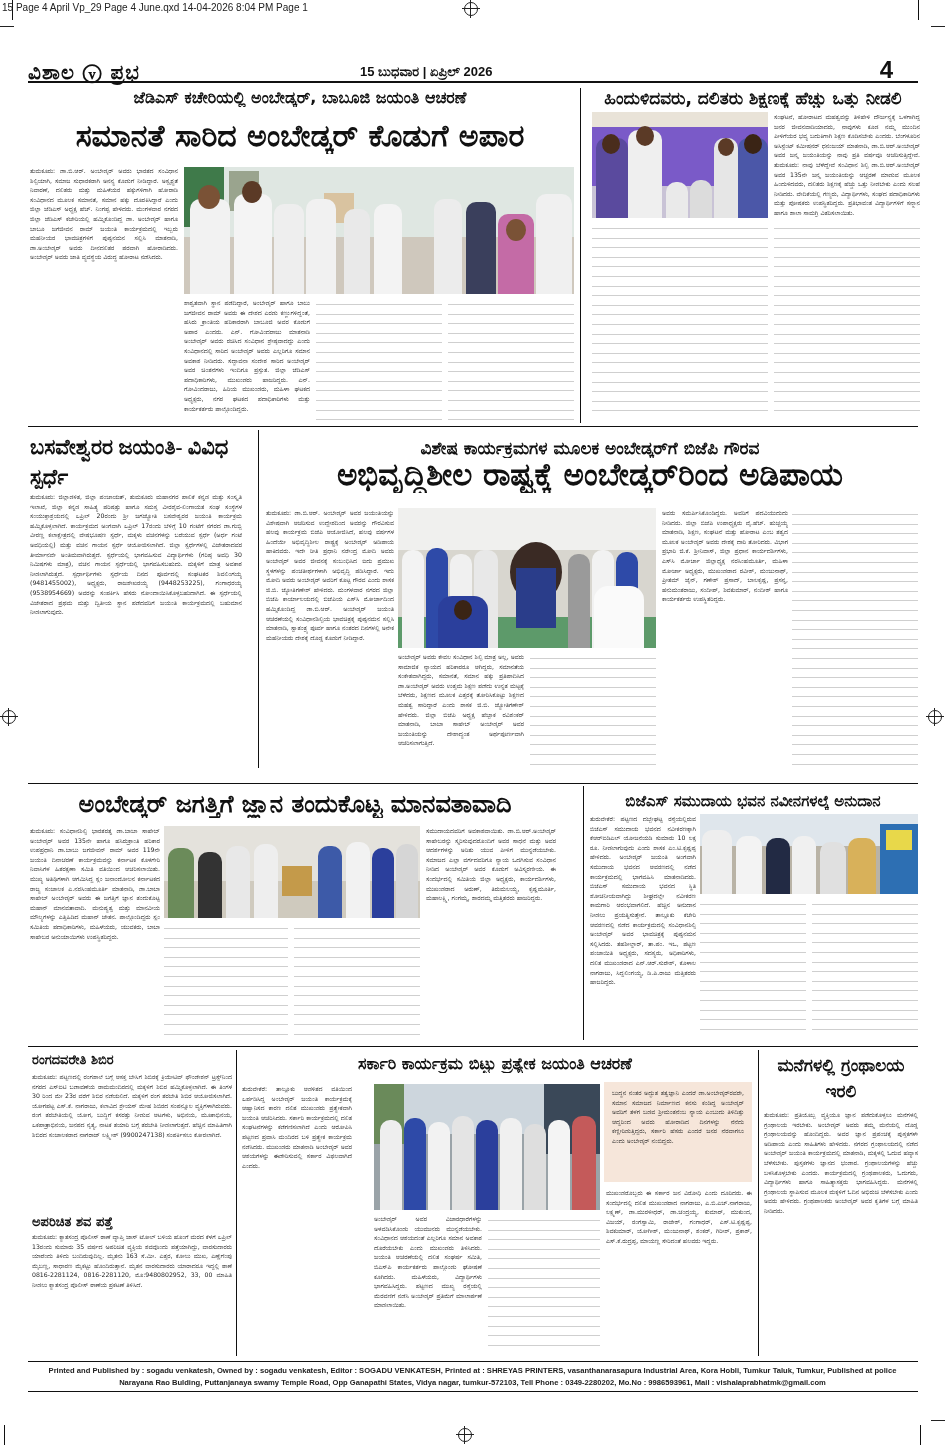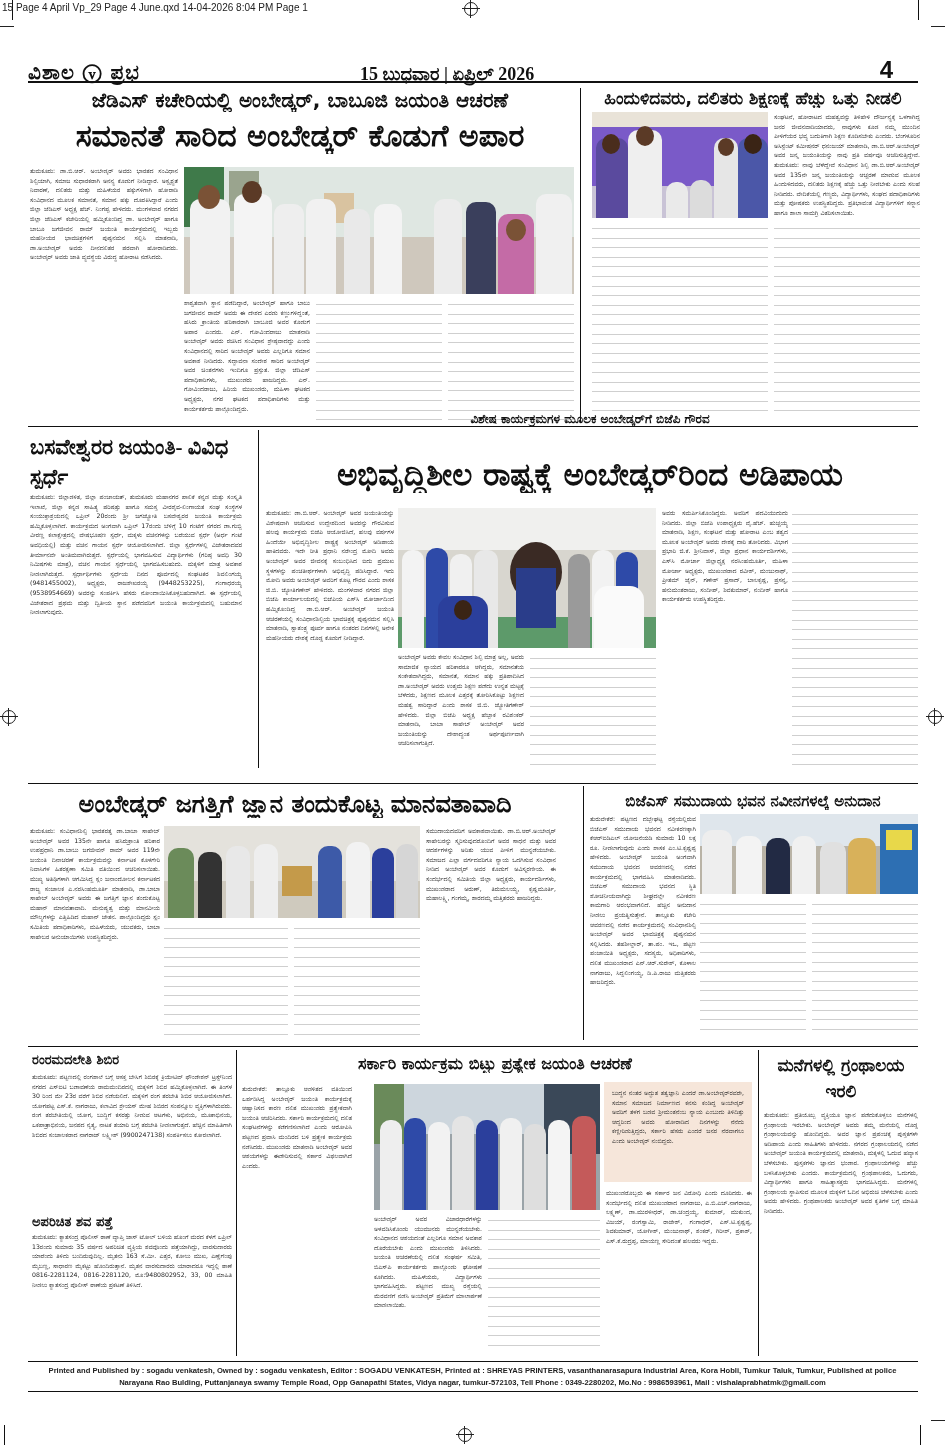--- a/index.html
+++ b/index.html
@@ -4,21 +4,21 @@
 <style>
   html, body { margin:0; padding:0; background:#fff; }
   body { width:945px; height:1445px; position:relative; overflow:hidden; font-family:"DejaVu Sans", sans-serif; color:#111; }
   .abs { position:absolute; }
   .slug { left:2px; top:2px; font-size:10px; color:#222; font-family:Liberation Sans, sans-serif; }
   .crop-h { height:1px; background:#222; width:14px; }
   .reg { width:12px; height:12px; border:1px solid #222; border-radius:50%; }
   .reg:before { content:""; position:absolute; left:5px; top:-3px; width:1px; height:18px; background:#222; }
   .reg:after { content:""; position:absolute; left:-3px; top:5px; width:18px; height:1px; background:#222; }
   .masthead-logo { font-weight:bold; font-size:20px; left:28px; top:60px; font-family:"DejaVu Sans", sans-serif; letter-spacing:1px; }
-  .masthead-date { font-size:18px; left:360px; top:64px; font-family:Liberation Serif, serif; font-weight:bold; }
+  .masthead-date { font-size:13px; left:360px; top:64px; font-family:Liberation Sans, sans-serif; font-weight:bold; }
   .page-num { font-size:24px; font-weight:bold; right:52px; top:56px; font-family:"Liberation Sans", sans-serif; }
   .rule { background:#111; height:2px; }
   .vrule { background:#111; width:1px; }
   .kicker { font-weight:bold; text-align:center; white-space:nowrap; overflow:hidden; }
   .hl { font-weight:900; text-align:center; white-space:nowrap; overflow:hidden; }
   .body { font-size:6.2px; line-height:9.6px; color:#222; text-align:justify; overflow:hidden; font-family:"DejaVu Sans", sans-serif; }
   .photo { overflow:hidden; }
   .photo .ph-bg { position:absolute; inset:0; }
   .photo .person { position:absolute; bottom:0; border-radius:10px 10px 0 0; }
   .photo .head { position:absolute; border-radius:50%; }
@@ -41,21 +41,21 @@
 <div class="abs vrule" style="left:4px;top:1425px;height:20px;"></div>
 <div class="abs vrule" style="left:920px;top:1425px;height:20px;"></div>
 <div class="abs crop-h" style="right:0;top:1420px;"></div>
 
 <div class="abs masthead-logo">ವಿಶಾಲ ⓥ ಪ್ರಭ</div>
 <div class="abs masthead-date">15 ಬುಧವಾರ | ಏಪ್ರಿಲ್ 2026</div>
 <div class="abs page-num">4</div>
 <div class="abs rule" style="left:28px;top:81px;width:890px;"></div>
 
 <section>
-  <div class="abs kicker" style="left:30px;top:88px;width:540px;font-size:20px;">ಜೆಡಿಎಸ್ ಕಚೇರಿಯಲ್ಲಿ ಅಂಬೇಡ್ಕರ್, ಬಾಬೂಜಿ ಜಯಂತಿ ಆಚರಣೆ</div>
+  <div class="abs kicker" style="left:30px;top:88px;width:540px;font-size:16px;">ಜೆಡಿಎಸ್ ಕಚೇರಿಯಲ್ಲಿ ಅಂಬೇಡ್ಕರ್, ಬಾಬೂಜಿ ಜಯಂತಿ ಆಚರಣೆ</div>
   <div class="abs hl" style="left:30px;top:118px;width:540px;font-size:30px;">ಸಮಾನತೆ ಸಾರಿದ ಅಂಬೇಡ್ಕರ್ ಕೊಡುಗೆ ಅಪಾರ</div>
   <div class="abs body" style="left:30px;top:166px;width:148px;height:255px;">ತುಮಕೂರು: ಡಾ.ಬಿ.ಆರ್. ಅಂಬೇಡ್ಕರ್ ಅವರು ಭಾರತದ ಸಂವಿಧಾನ ಶಿಲ್ಪಿಯಾಗಿ, ಸಮಾಜ ಸುಧಾರಕರಾಗಿ ಅನನ್ಯ ಕೊಡುಗೆ ನೀಡಿದ್ದಾರೆ. ಅಸ್ಪೃಶ್ಯತೆ ನಿವಾರಣೆ, ದಲಿತರು ಮತ್ತು ಮಹಿಳೆಯರ ಹಕ್ಕುಗಳಿಗಾಗಿ ಹೋರಾಡಿ ಸಂವಿಧಾನದ ಮೂಲಕ ಸಮಾನತೆ, ಸಮಾನ ಹಕ್ಕು ದೊರಕಿಸಿದ್ದಾರೆ ಎಂದು ಜಿಲ್ಲಾ ಜೆಡಿಎಸ್ ಅಧ್ಯಕ್ಷ ಹೆಚ್. ನಿಂಗಪ್ಪ ಹೇಳಿದರು. ಮಂಗಳವಾರ ನಗರದ ಜಿಲ್ಲಾ ಜೆಡಿಎಸ್ ಕಚೇರಿಯಲ್ಲಿ ಹಮ್ಮಿಕೊಂಡಿದ್ದ ಡಾ. ಅಂಬೇಡ್ಕರ್ ಹಾಗೂ ಬಾಬೂ ಜಗಜೀವನ ರಾಮ್ ಜಯಂತಿ ಕಾರ್ಯಕ್ರಮದಲ್ಲಿ ಇಬ್ಬರು ಮಹನೀಯರ ಭಾವಚಿತ್ರಗಳಿಗೆ ಪುಷ್ಪನಮನ ಸಲ್ಲಿಸಿ ಮಾತನಾಡಿ, ಡಾ.ಅಂಬೇಡ್ಕರ್ ಅವರು ದೀನದಲಿತರ ಪರವಾಗಿ ಹೋರಾಡಿದರು. ಅಂಬೇಡ್ಕರ್ ಅವರು ಜಾತಿ ವ್ಯವಸ್ಥೆಯ ವಿರುದ್ಧ ಹೋರಾಟ ನಡೆಸಿದರು.</div>
   <div class="abs photo" style="left:184px;top:167px;width:390px;height:127px;">
     <div class="ph-bg" style="background:linear-gradient(#dfe7e2 0 55%, #cfc8bd 55%);"></div>
     <div class="abs" style="left:0;top:0;width:40px;height:60px;background:#3f7a4a;"></div>
     <div class="abs" style="left:45px;top:4px;width:30px;height:40px;background:#9aa48e;"></div>
     <div class="abs" style="left:140px;top:26px;width:30px;height:30px;background:#d9c3a0;"></div>
     <div class="person" style="left:6px;width:40px;height:95px;background:#f2f2f2;"></div>
     <div class="head" style="left:14px;top:18px;width:22px;height:24px;background:#7a5236;"></div>
     <div class="person" style="left:50px;width:38px;height:100px;background:#f4f4f4;"></div>
@@ -101,21 +101,21 @@
 <div class="abs rule" style="left:28px;top:426px;width:890px;height:1px;"></div>
 
 <section>
   <div class="abs" style="left:30px;top:432px;width:210px;font-size:21px;font-weight:900;line-height:30px;font-family:Liberation Serif, serif;">ಬಸವೇಶ್ವರರ ಜಯಂತಿ- ವಿವಿಧ ಸ್ಪರ್ಧೆ</div>
   <div class="abs body" style="left:30px;top:492px;width:212px;height:275px;">ತುಮಕೂರು: ಜಿಲ್ಲಾಡಳಿತ, ಜಿಲ್ಲಾ ಪಂಚಾಯತ್, ತುಮಕೂರು ಮಹಾನಗರ ಪಾಲಿಕೆ ಕನ್ನಡ ಮತ್ತು ಸಂಸ್ಕೃತಿ ಇಲಾಖೆ, ಜಿಲ್ಲಾ ಕನ್ನಡ ಸಾಹಿತ್ಯ ಪರಿಷತ್ತು ಹಾಗೂ ಸಮಸ್ತ ವೀರಶೈವ-ಲಿಂಗಾಯತ ಸಂಘ ಸಂಸ್ಥೆಗಳ ಸಂಯುಕ್ತಾಶ್ರಯದಲ್ಲಿ ಏಪ್ರಿಲ್ 20ರಂದು ಶ್ರೀ ಜಗಜ್ಯೋತಿ ಬಸವೇಶ್ವರರ ಜಯಂತಿ ಕಾರ್ಯಕ್ರಮ ಹಮ್ಮಿಕೊಳ್ಳಲಾಗಿದೆ. ಕಾರ್ಯಕ್ರಮದ ಅಂಗವಾಗಿ ಏಪ್ರಿಲ್ 17ರಂದು ಬೆಳಿಗ್ಗೆ 10 ಗಂಟೆಗೆ ನಗರದ ಡಾ.ಗುಬ್ಬಿ ವೀರಣ್ಣ ಕಲಾಕ್ಷೇತ್ರದಲ್ಲಿ ವೇಷಭೂಷಣ ಸ್ಪರ್ಧೆ, ಮಕ್ಕಳು ವಚನಗಳನ್ನು ಬರೆಯುವ ಸ್ಪರ್ಧೆ (ಅರ್ಧ ಗಂಟೆ ಅವಧಿಯಲ್ಲಿ) ಮತ್ತು ವಚನ ಗಾಯನ ಸ್ಪರ್ಧೆ ಆಯೋಜಿಸಲಾಗಿದೆ. ಜಿಲ್ಲಾ ಸ್ಪರ್ಧೆಗಳಲ್ಲಿ ವಿಜೇತರಾದವರ ತೀರ್ಮಾನವೇ ಅಂತಿಮವಾಗಿರುತ್ತದೆ. ಸ್ಪರ್ಧೆಯಲ್ಲಿ ಭಾಗವಹಿಸುವ ವಿದ್ಯಾರ್ಥಿಗಳು (ಗರಿಷ್ಠ ಅವಧಿ 30 ನಿಮಿಷಗಳು ಮಾತ್ರ), ವಚನ ಗಾಯನ ಸ್ಪರ್ಧೆಯಲ್ಲಿ ಭಾಗವಹಿಸಬಹುದು. ಮಕ್ಕಳಿಗೆ ಮಾತ್ರ ಅವಕಾಶ ನೀಡಲಾಗಿರುತ್ತದೆ. ಸ್ಪರ್ಧಾರ್ಥಿಗಳು ಸ್ಪರ್ಧೆಯ ದಿನದ ಪೂರ್ವದಲ್ಲಿ ಸಂಘಟಕರ ಶಿವಲಿಂಗಯ್ಯ (9481455002), ಅಧ್ಯಕ್ಷರು, ರಾಜಶೇಖರಯ್ಯ (9448253225), ಗಂಗಾಧರಯ್ಯ (9538954669) ಅವರನ್ನು ಸಂಪರ್ಕಿಸಿ ಹೆಸರು ನೋಂದಾಯಿಸಿಕೊಳ್ಳಬಹುದಾಗಿದೆ. ಈ ಸ್ಪರ್ಧೆಯಲ್ಲಿ ವಿಜೇತರಾದ ಪ್ರಥಮ ಮತ್ತು ದ್ವಿತೀಯ ಸ್ಥಾನ ಪಡೆದವರಿಗೆ ಜಯಂತಿ ಕಾರ್ಯಕ್ರಮದಲ್ಲಿ ಬಹುಮಾನ ನೀಡಲಾಗುವುದು.</div>
 </section>
 
 <div class="abs vrule" style="left:258px;top:430px;height:338px;"></div>
 
 <section>
-  <div class="abs kicker" style="left:265px;top:412px;width:650px;font-size:12px;">ವಿಶೇಷ ಕಾರ್ಯಕ್ರಮಗಳ ಮೂಲಕ ಅಂಬೇಡ್ಕರ್‌ಗೆ ಬಿಜೆಪಿ ಗೌರವ</div>
+  <div class="abs kicker" style="left:265px;top:438px;width:650px;font-size:17px;">ವಿಶೇಷ ಕಾರ್ಯಕ್ರಮಗಳ ಮೂಲಕ ಅಂಬೇಡ್ಕರ್‌ಗೆ ಬಿಜೆಪಿ ಗೌರವ</div>
   <div class="abs hl" style="left:265px;top:456px;width:650px;font-size:31px;">ಅಭಿವೃದ್ಧಿಶೀಲ ರಾಷ್ಟ್ರಕ್ಕೆ ಅಂಬೇಡ್ಕರ್‌ರಿಂದ ಅಡಿಪಾಯ</div>
   <div class="abs body" style="left:266px;top:508px;width:128px;height:258px;">ತುಮಕೂರು: ಡಾ.ಬಿ.ಆರ್. ಅಂಬೇಡ್ಕರ್ ಅವರ ಜಯಂತಿಯನ್ನು ವಿಶೇಷವಾಗಿ ಆಚರಿಸುವ ಉದ್ದೇಶದಿಂದ ಅವರನ್ನು ಗೌರವಿಸುವ ಹಲವು ಕಾರ್ಯಕ್ರಮ ಬಿಜೆಪಿ ಆಯೋಜಿಸಿದೆ, ಹಲವು ವರ್ಷಗಳ ಹಿಂದೆಯೇ ಅಭಿವೃದ್ಧಿಶೀಲ ರಾಷ್ಟ್ರಕ್ಕೆ ಅಂಬೇಡ್ಕರ್ ಅಡಿಪಾಯ ಹಾಕಿದವರು. ಇದೇ ರೀತಿ ಪ್ರಧಾನಿ ನರೇಂದ್ರ ಮೋದಿ ಅವರು ಅಂಬೇಡ್ಕರ್ ಅವರ ಜೀವನಕ್ಕೆ ಸಂಬಂಧಿಸಿದ ಐದು ಪ್ರಮುಖ ಸ್ಥಳಗಳನ್ನು ಪಂಚತೀರ್ಥಗಳಾಗಿ ಅಭಿವೃದ್ಧಿ ಪಡಿಸಿದ್ದಾರೆ. ಇದು ಮೋದಿ ಅವರು ಅಂಬೇಡ್ಕರ್ ಅವರಿಗೆ ಕೊಟ್ಟ ಗೌರವ ಎಂದು ಶಾಸಕ ಜಿ.ಬಿ. ಜ್ಯೋತಿಗಣೇಶ್ ಹೇಳಿದರು. ಮಂಗಳವಾರ ನಗರದ ಜಿಲ್ಲಾ ಬಿಜೆಪಿ ಕಾರ್ಯಾಲಯದಲ್ಲಿ ಬಿಜೆಪಿಯ ಎಸ್‌ಸಿ ಮೋರ್ಚಾದಿಂದ ಹಮ್ಮಿಕೊಂಡಿದ್ದ ಡಾ.ಬಿ.ಆರ್. ಅಂಬೇಡ್ಕರ್ ಜಯಂತಿ ಆಚರಣೆಯಲ್ಲಿ ಸಂವಿಧಾನಶಿಲ್ಪಿಯ ಭಾವಚಿತ್ರಕ್ಕೆ ಪುಷ್ಪನಮನ ಸಲ್ಲಿಸಿ ಮಾತನಾಡಿ, ಸ್ವಾತಂತ್ರ್ಯ ಪೂರ್ವ ಹಾಗೂ ನಂತರದ ದಿನಗಳಲ್ಲಿ ಅನೇಕ ಮಹನೀಯರು ದೇಶಕ್ಕೆ ದೊಡ್ಡ ಕೊಡುಗೆ ನೀಡಿದ್ದಾರೆ.</div>
   <div class="abs photo" style="left:398px;top:508px;width:258px;height:140px;">
     <div class="ph-bg" style="background:linear-gradient(#f0f0ee 0 30%, #d8d6cf 30% 78%, #5d9a6a 78%);"></div>
     <div class="abs" style="left:112px;top:34px;width:52px;height:60px;border-radius:50%;background:#3a2a24;"></div>
     <div class="abs" style="left:118px;top:60px;width:40px;height:60px;background:#2a3d8a;"></div>
     <div class="person" style="left:4px;width:22px;height:98px;background:#f3f3f3;"></div>
     <div class="person" style="left:28px;width:22px;height:100px;background:#2e4aa8;"></div>
     <div class="person" style="left:52px;width:22px;height:94px;background:#f0f0f0;"></div>
     <div class="person" style="left:76px;width:24px;height:98px;background:#e8e8e8;"></div>
@@ -170,21 +170,21 @@
     <div class="person" style="left:120px;width:26px;height:52px;background:#e0e0e0;"></div>
     <div class="person" style="left:148px;width:28px;height:56px;background:#d8b15a;"></div>
   </div>
   <div class="abs body filler" style="left:700px;top:898px;width:106px;height:138px;"></div>
   <div class="abs body filler" style="left:812px;top:898px;width:106px;height:138px;"></div>
 </section>
 
 <div class="abs rule" style="left:28px;top:1046px;width:890px;height:1px;"></div>
 
 <section>
-  <div class="abs" style="left:32px;top:1052px;width:200px;font-size:13px;font-weight:bold;">ರಂರಮದಲೇತಿ ಶಿಬಿರ</div>
+  <div class="abs" style="left:32px;top:1052px;width:200px;font-size:13px;font-weight:bold;">ರಂಗದವರೇತಿ ಶಿಬಿರ</div>
   <div class="abs body" style="left:32px;top:1072px;width:200px;height:138px;">ತುಮಕೂರು: ಪಟ್ಟಣದಲ್ಲಿ ರಂಗಶಾಲೆ ಬಗ್ಗೆ ಆಸಕ್ತ ಬೇಸಿಗೆ ಶಿಬಿರಕ್ಕೆ ಕ್ರಿಯೇಟಿವ್ ಫೌಂಡೇಶನ್ ಟ್ರಸ್ಟ್‌ನಿಂದ ನಗರದ ಎಸ್‌ಐಟಿ ಬಡಾವಣೆಯ ರಾಮಮಂದಿರದಲ್ಲಿ ಮಕ್ಕಳಿಗೆ ಶಿಬಿರ ಹಮ್ಮಿಕೊಳ್ಳಲಾಗಿದೆ. ಈ ತಿಂಗಳ 30 ರಿಂದ ಮೇ 23ರ ವರೆಗೆ ಶಿಬಿರ ನಡೆಯಲಿದೆ. ಮಕ್ಕಳಿಗೆ ರಂಗ ತರಬೇತಿ ಶಿಬಿರ ಆಯೋಜಿಸಲಾಗಿದೆ. ಯೋಗಪಟ್ಟ ಎಸ್.ಕೆ. ನಾಗರಾಜು, ಕಲಾವಿದ ಶ್ರೇಯಸ್ ಮೇಹ ಶಿಬಿರದ ಸಂಪನ್ಮೂಲ ವ್ಯಕ್ತಿಗಳಾಗಿರುವರು. ರಂಗ ತರಬೇತಿಯಲ್ಲಿ ಯೋಗ, ಬುದ್ಧಿಗೆ ಕಸರತ್ತು ನೀಡುವ ಆಟಗಳು, ಅಭಿನಯ, ಮೂಕಾಭಿನಯ, ಏಕಪಾತ್ರಾಭಿನಯ, ಜನಪದ ನೃತ್ಯ, ನಾಟಕ ತಯಾರಿ ಬಗ್ಗೆ ತರಬೇತಿ ನೀಡಲಾಗುತ್ತದೆ. ಹೆಚ್ಚಿನ ಮಾಹಿತಿಗಾಗಿ ಶಿಬಿರದ ಸಂಚಾಲಕರಾದ ನಾಗರಾಜ್ ಲಕ್ಷ್ಮೀಶ್ (9900247138) ಸಂಪರ್ಕಿಸಲು ಕೋರಲಾಗಿದೆ.</div>
 </section>
 
 <section>
   <div class="abs" style="left:32px;top:1214px;width:200px;font-size:13px;font-weight:bold;">ಅಪರಿಚಿತ ಶವ ಪತ್ತೆ</div>
   <div class="abs body" style="left:32px;top:1232px;width:200px;height:120px;">ತುಮಕೂರು: ಕ್ಯಾತಸಂದ್ರ ಪೊಲೀಸ್ ಠಾಣೆ ವ್ಯಾಪ್ತಿ ಜಾಸ್ ಟೋಲ್ ಬಳಿಯ ಹೊಂಗೆ ಮರದ ಕೆಳಗೆ ಏಪ್ರಿಲ್ 13ರಂದು ಸುಮಾರು 35 ವರ್ಷದ ಅಪರಿಚಿತ ವ್ಯಕ್ತಿಯ ಶವವೊಂದು ಪತ್ತೆಯಾಗಿದ್ದು, ವಾರಸುದಾರರು ಯಾರೆಂದು ತಿಳಿದು ಬಂದಿರುವುದಿಲ್ಲ. ಮೃತನು 163 ಸೆ.ಮೀ. ಎತ್ತರ, ಕೋಲು ಮುಖ, ಎಣ್ಣೆಗೆಂಪು ಮೈಬಣ್ಣ, ಸಾಧಾರಣ ಮೈಕಟ್ಟು ಹೊಂದಿರುತ್ತಾನೆ. ಮೃತನ ವಾರಸುದಾರರು ಯಾರಾದರೂ ಇದ್ದಲ್ಲಿ ಠಾಣೆ 0816-2281124, 0816-2281120, ಮೊ:9480802952, 33, 00 ಮಾಹಿತಿ ನೀಡಲು ಕ್ಯಾತಸಂದ್ರ ಪೊಲೀಸ್ ಠಾಣೆಯ ಪ್ರಕಟಣೆ ತಿಳಿಸಿದೆ.</div>
 </section>
 
 <div class="abs vrule" style="left:236px;top:1050px;height:306px;"></div>
 

